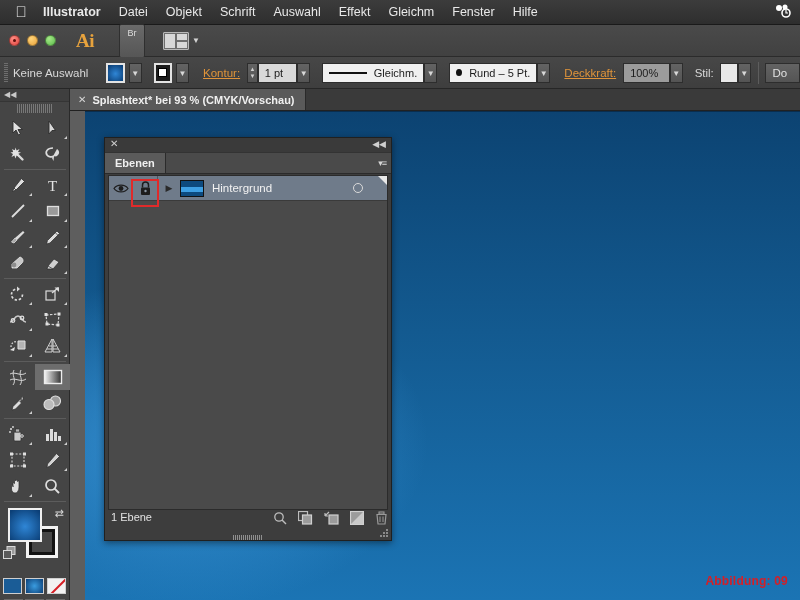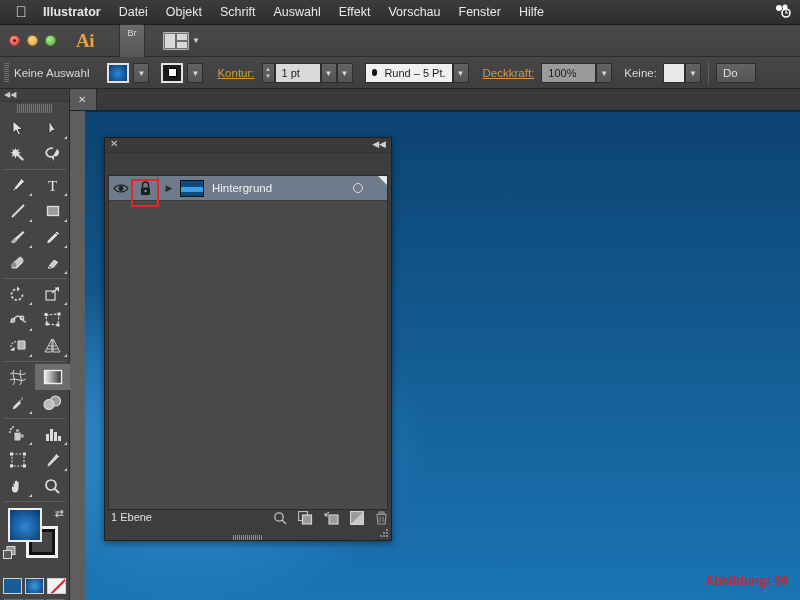--- a/index.html
+++ b/index.html
@@ -291,21 +291,21 @@
 <div id="app">
 
   <div class="menubar">
     <div class="apple-logo"></div>
     <div class="menu-item app-name">Illustrator</div>
     <div class="menu-item">Datei</div>
     <div class="menu-item">Objekt</div>
     <div class="menu-item">Schrift</div>
     <div class="menu-item">Auswahl</div>
     <div class="menu-item">Effekt</div>
-    <div class="menu-item">Vorschau</div>
+    <div class="menu-item">Gleichm</div>
     <div class="menu-item">Fenster</div>
     <div class="menu-item">Hilfe</div>
     <div class="menubar-extra">
       <svg width="20" height="16" viewBox="0 0 20 16">
         <circle cx="6" cy="5" r="3" fill="#fff"></circle>
         <circle cx="12" cy="4" r="2.5" fill="#fff"></circle>
         <circle cx="13" cy="10" r="4" fill="none" stroke="#fff" stroke-width="1.6"></circle>
         <path d="M13 7 v3 h2" stroke="#fff" stroke-width="1.2" fill="none"></path>
       </svg>
     </div>
@@ -340,43 +340,48 @@
     <div class="caret-btn" style="margin-left:4px">▼</div>
 
     <div class="cb-label orange" style="margin-left:14px">Kontur:</div>
     <div class="spin" style="margin-left:7px">
         <span>▲</span>
         <span>▼</span>
       </div>
     <div class="field plain" style="width:46px">1 pt</div>
     <div class="caret-btn">▼</div>
 
+    <div class="field white" style="margin-left:12px; width:102px">
+      <span class="dashline"></span>
+      <span>Gleichm.</span>
+    </div>
     <div class="caret-btn">▼</div>
 
     <div class="field white" style="margin-left:12px; width:88px">
       <span class="dot"></span>
       <span>Rund – 5 Pt.</span>
     </div>
     <div class="caret-btn">▼</div>
 
     <div class="cb-label orange" style="margin-left:14px">Deckkraft:</div>
     <div class="field" style="margin-left:7px; width:55px">100%</div>
     <div class="caret-btn">▼</div>
 
-    <div class="cb-label" style="margin-left:12px">Keine:</div>
+    <div class="cb-label" style="margin-left:12px">Stil:</div>
     <div class="stil-swatch" style="margin-left:6px"></div>
     <div class="caret-btn">▼</div>
 
     <div class="sep"></div>
     <div class="cut-btn" style="width:40px">Do</div>
   </div>
 
   <div class="tabbar">
     <div class="doctab">
       <span class="x">✕</span>
+      <span>Splashtext* bei 93 % (CMYK/Vorschau)</span>
     </div>
   </div>
 
   <div class="canvas-area">
     <div class="artboard">
       <div class="figcaption">Abbildung: 09</div>
     </div>
   </div>
 
   <div class="toolspanel">
@@ -641,20 +646,26 @@
     </div>
 
   </div>
 
   <div class="layers">
     <div class="lp-titlebar">
       <span class="x">✕</span>
       <span class="cc">◀◀</span>
     </div>
 
+    <div class="lp-tabrow">
+      <div class="lp-tab">Ebenen</div>
+      <div class="lp-tabrest">
+        <span class="lp-menu">▾≡</span>
+      </div>
+    </div>
 
     <div class="lp-body">
       <div class="layerrow">
         <div class="lr-eye">
           <svg width="16" height="11" viewBox="0 0 16 11">
               <path d="M1 5.5 C4 1 12 1 15 5.5 C12 10 4 10 1 5.5 Z" fill="none" stroke="#1d1d1d" stroke-width="1.2"></path>
               <circle cx="8" cy="5.5" r="2.4" fill="#1d1d1d"></circle>
             </svg>
         </div>
         <div class="lr-lock">

